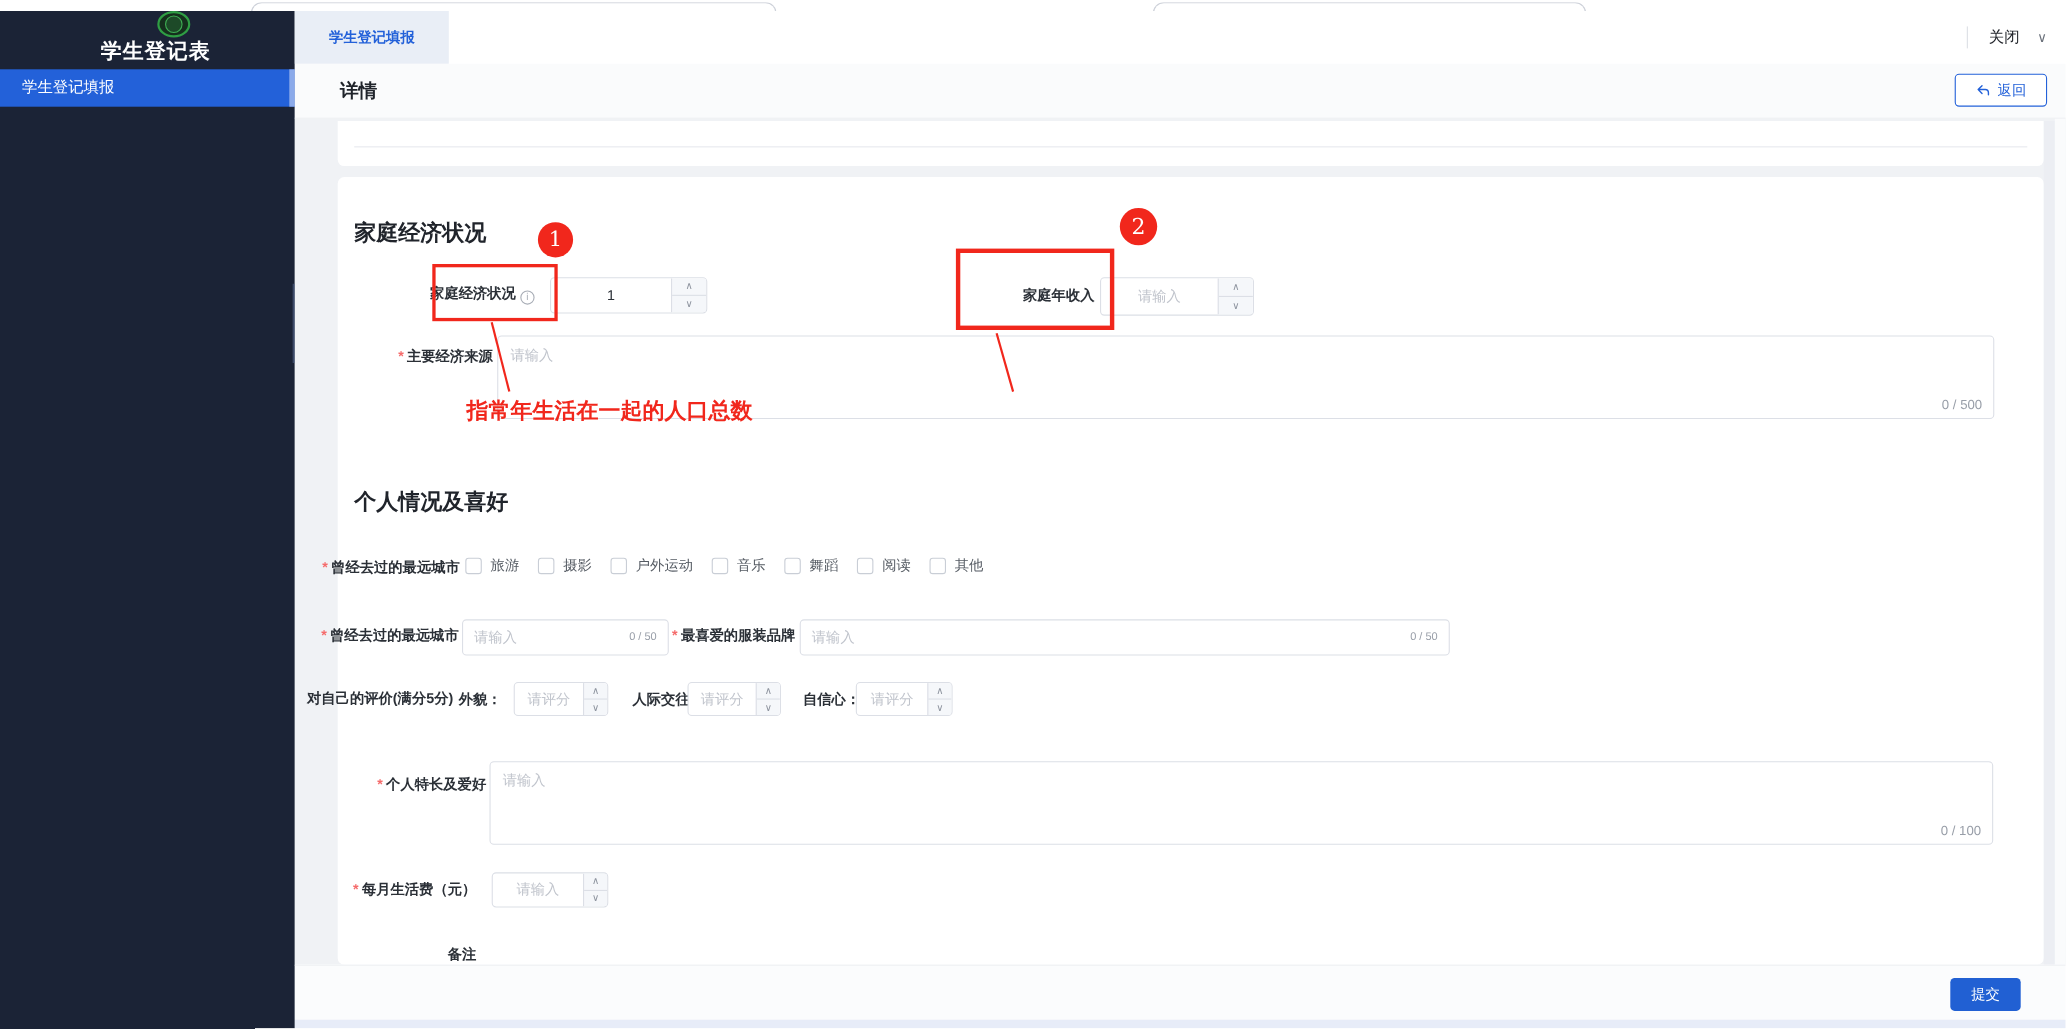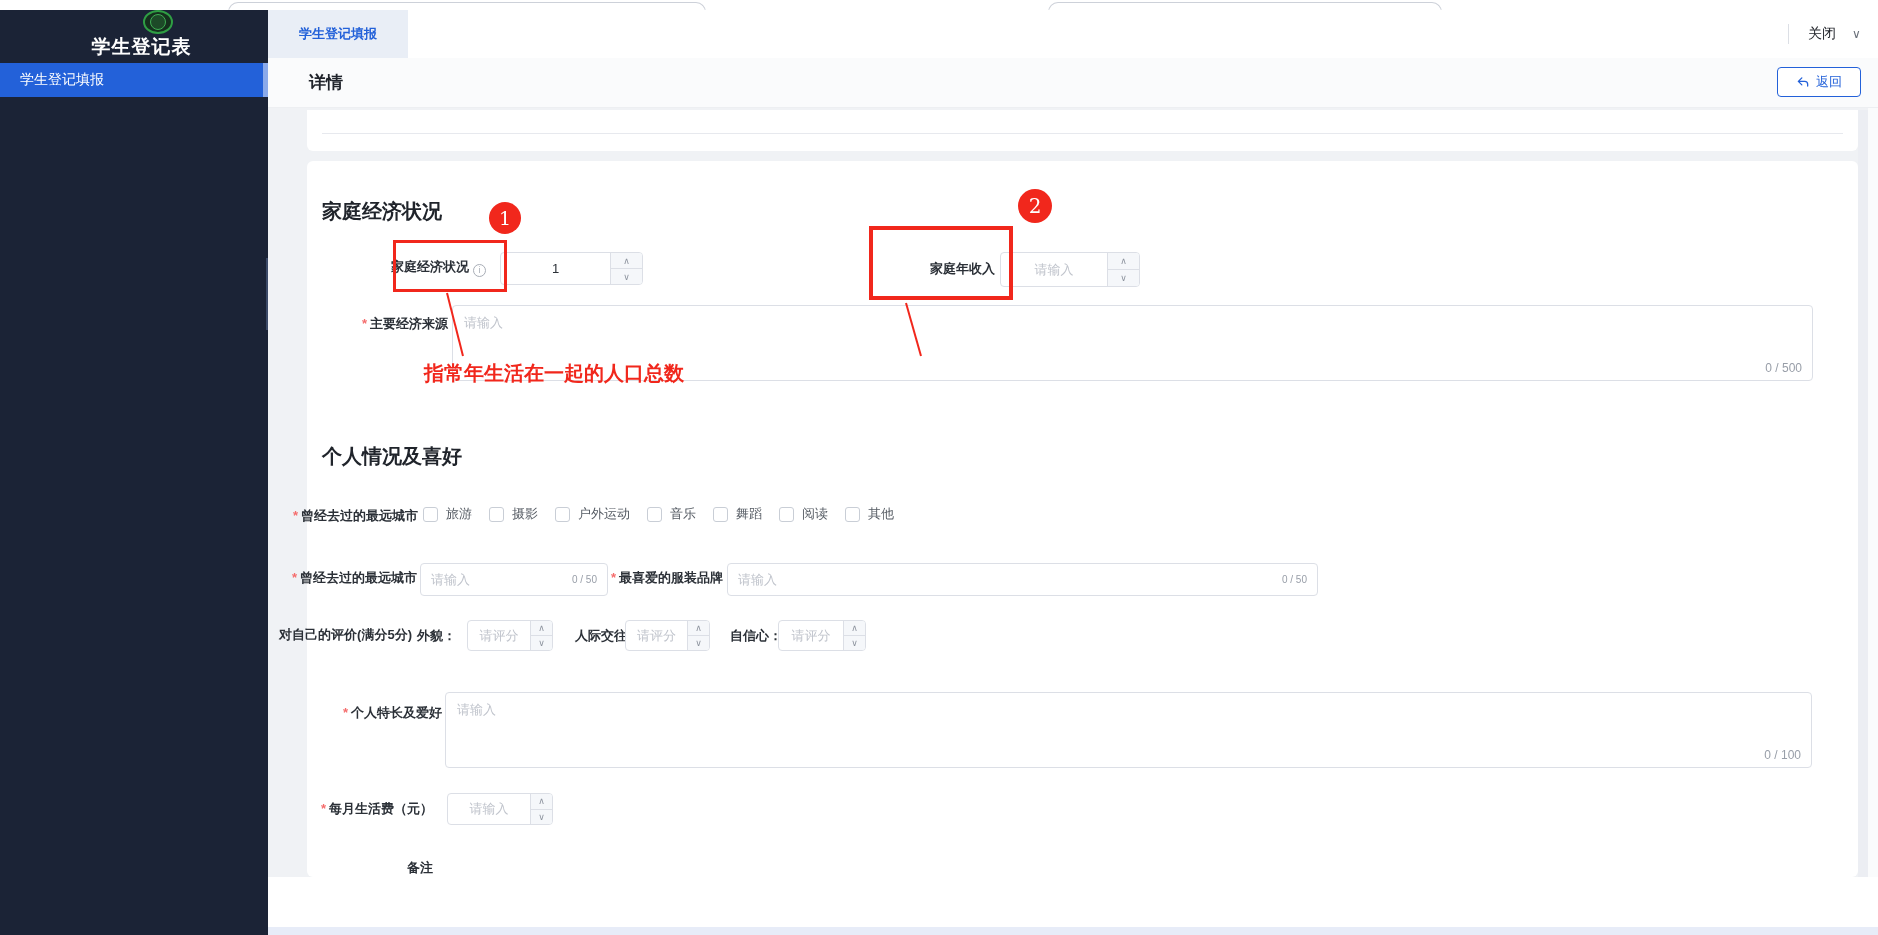--- a/index.html
+++ b/index.html
@@ -294,20 +294,23 @@
     <div class="num-spin narrow">
       <div class="spin-btn up">∧</div>
       <div class="spin-btn">∨</div>
     </div>
   </div>
 
   <div class="f-label" style="left:280px; top:860px; width:153px;">
     <span>备注</span>
   </div>
 
+  <div class="footer-bar">
+    <button class="submit-btn">提交</button>
+  </div>
   <div class="footer-strip"></div>
 
   <svg id="ann-lines">
     <line x1="447" y1="293" x2="463" y2="356" stroke="#f1271c" stroke-width="2"></line>
     <line x1="906" y1="303" x2="921" y2="356" stroke="#f1271c" stroke-width="2"></line>
   </svg>
   <div class="ann-box box1"></div>
   <div class="ann-box box2"></div>
   <div class="ann-badge badge1">1</div>
   <div class="ann-badge badge2">2</div>

